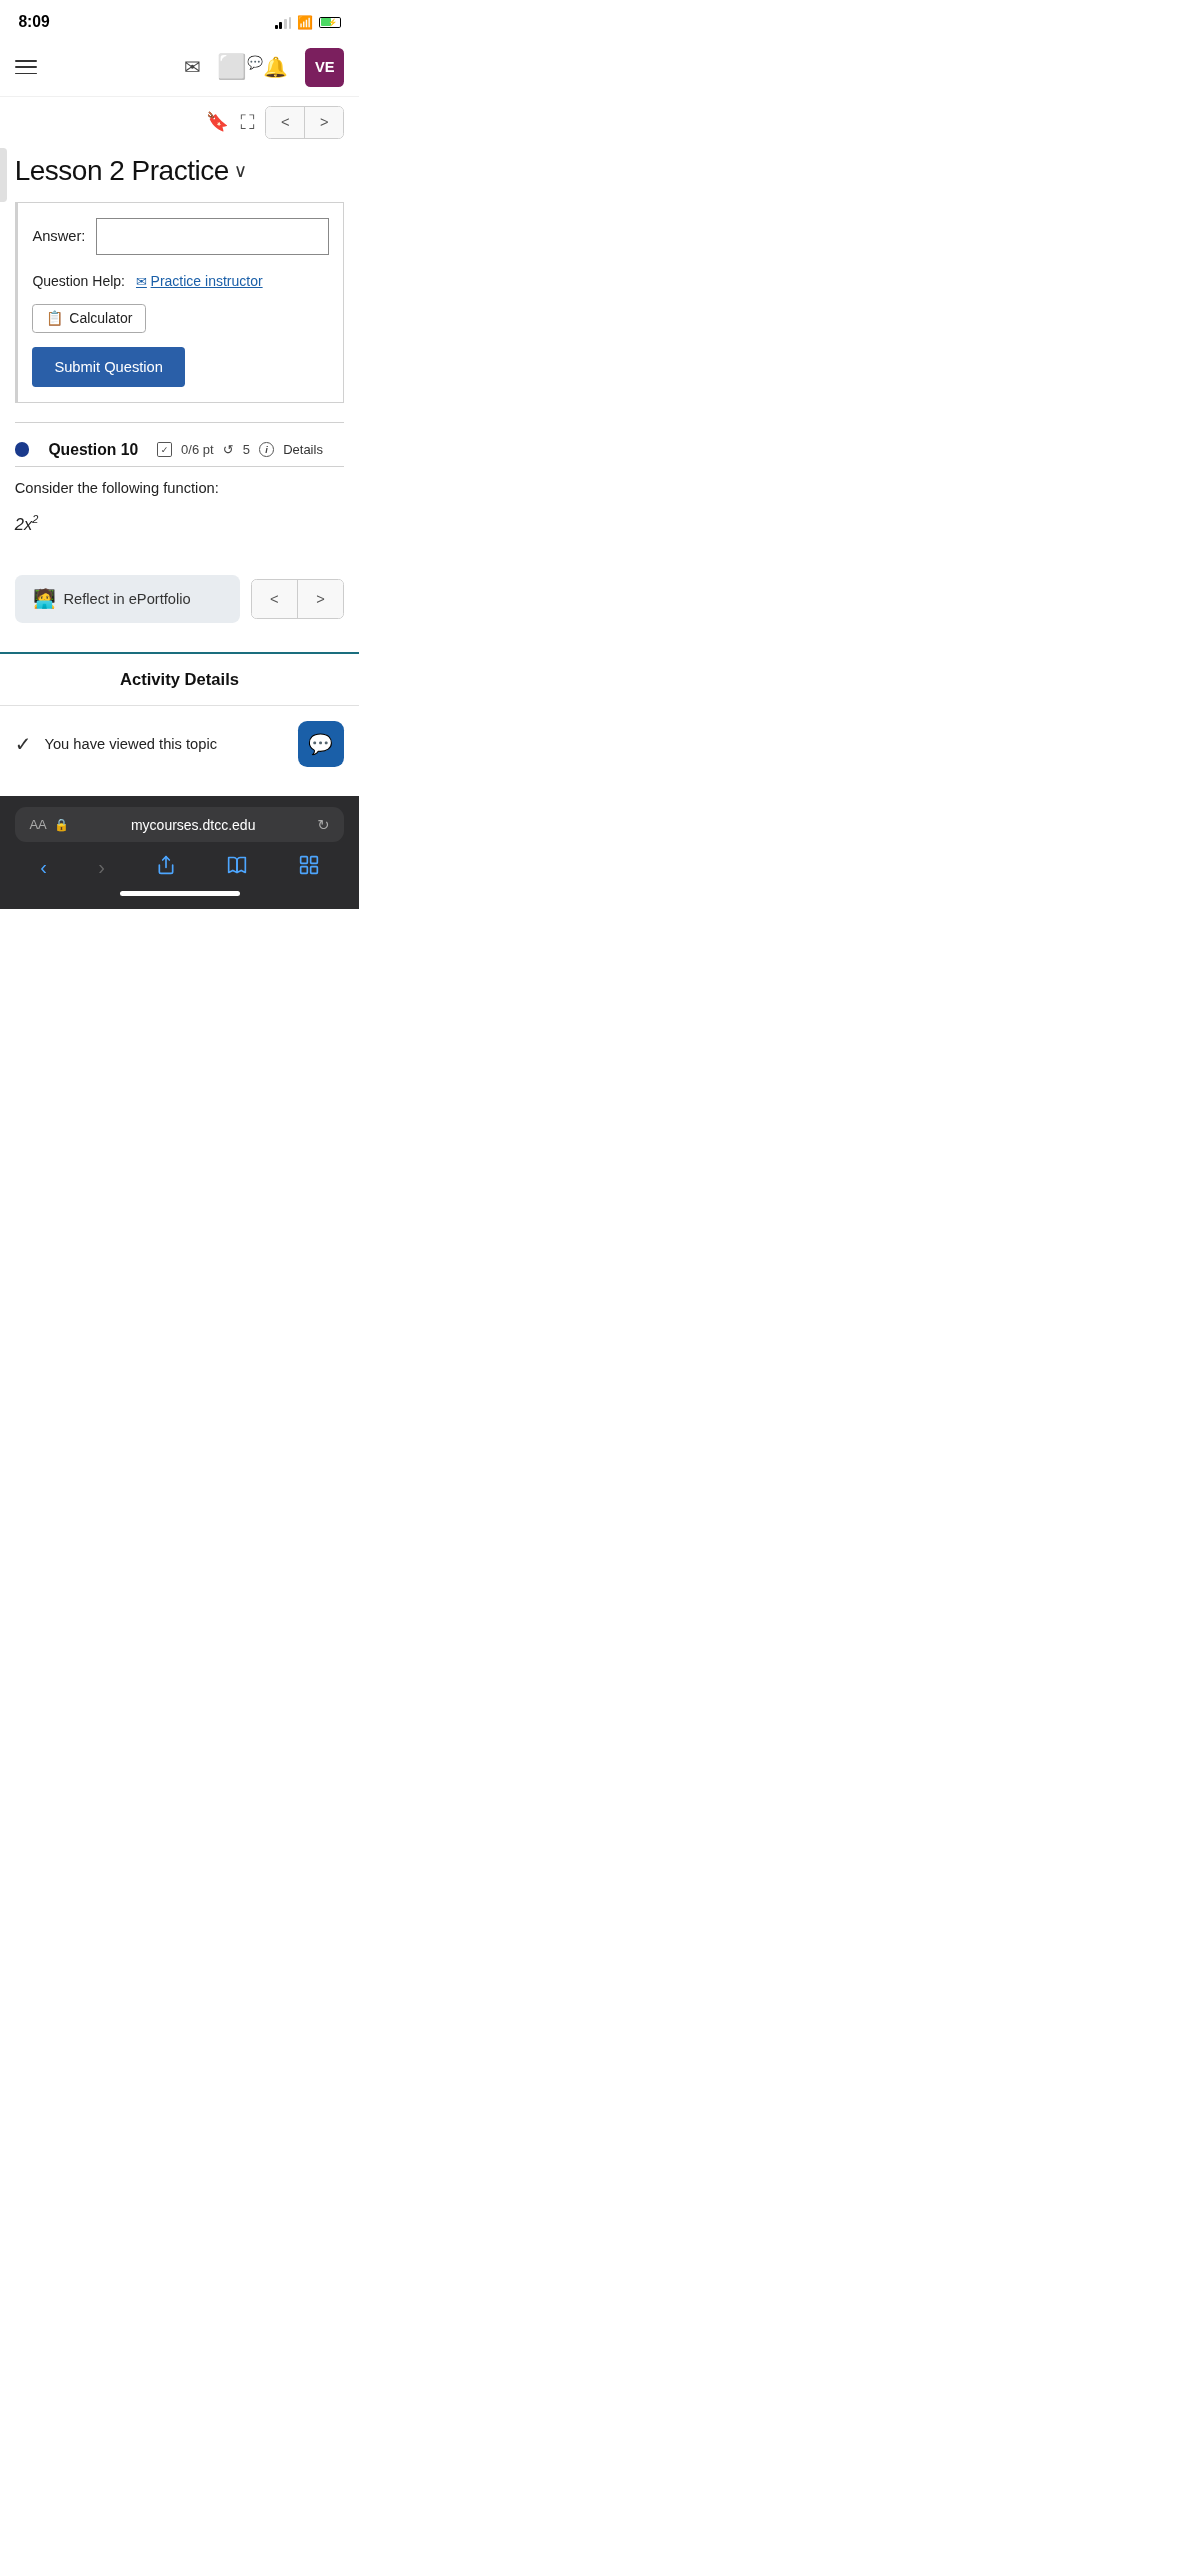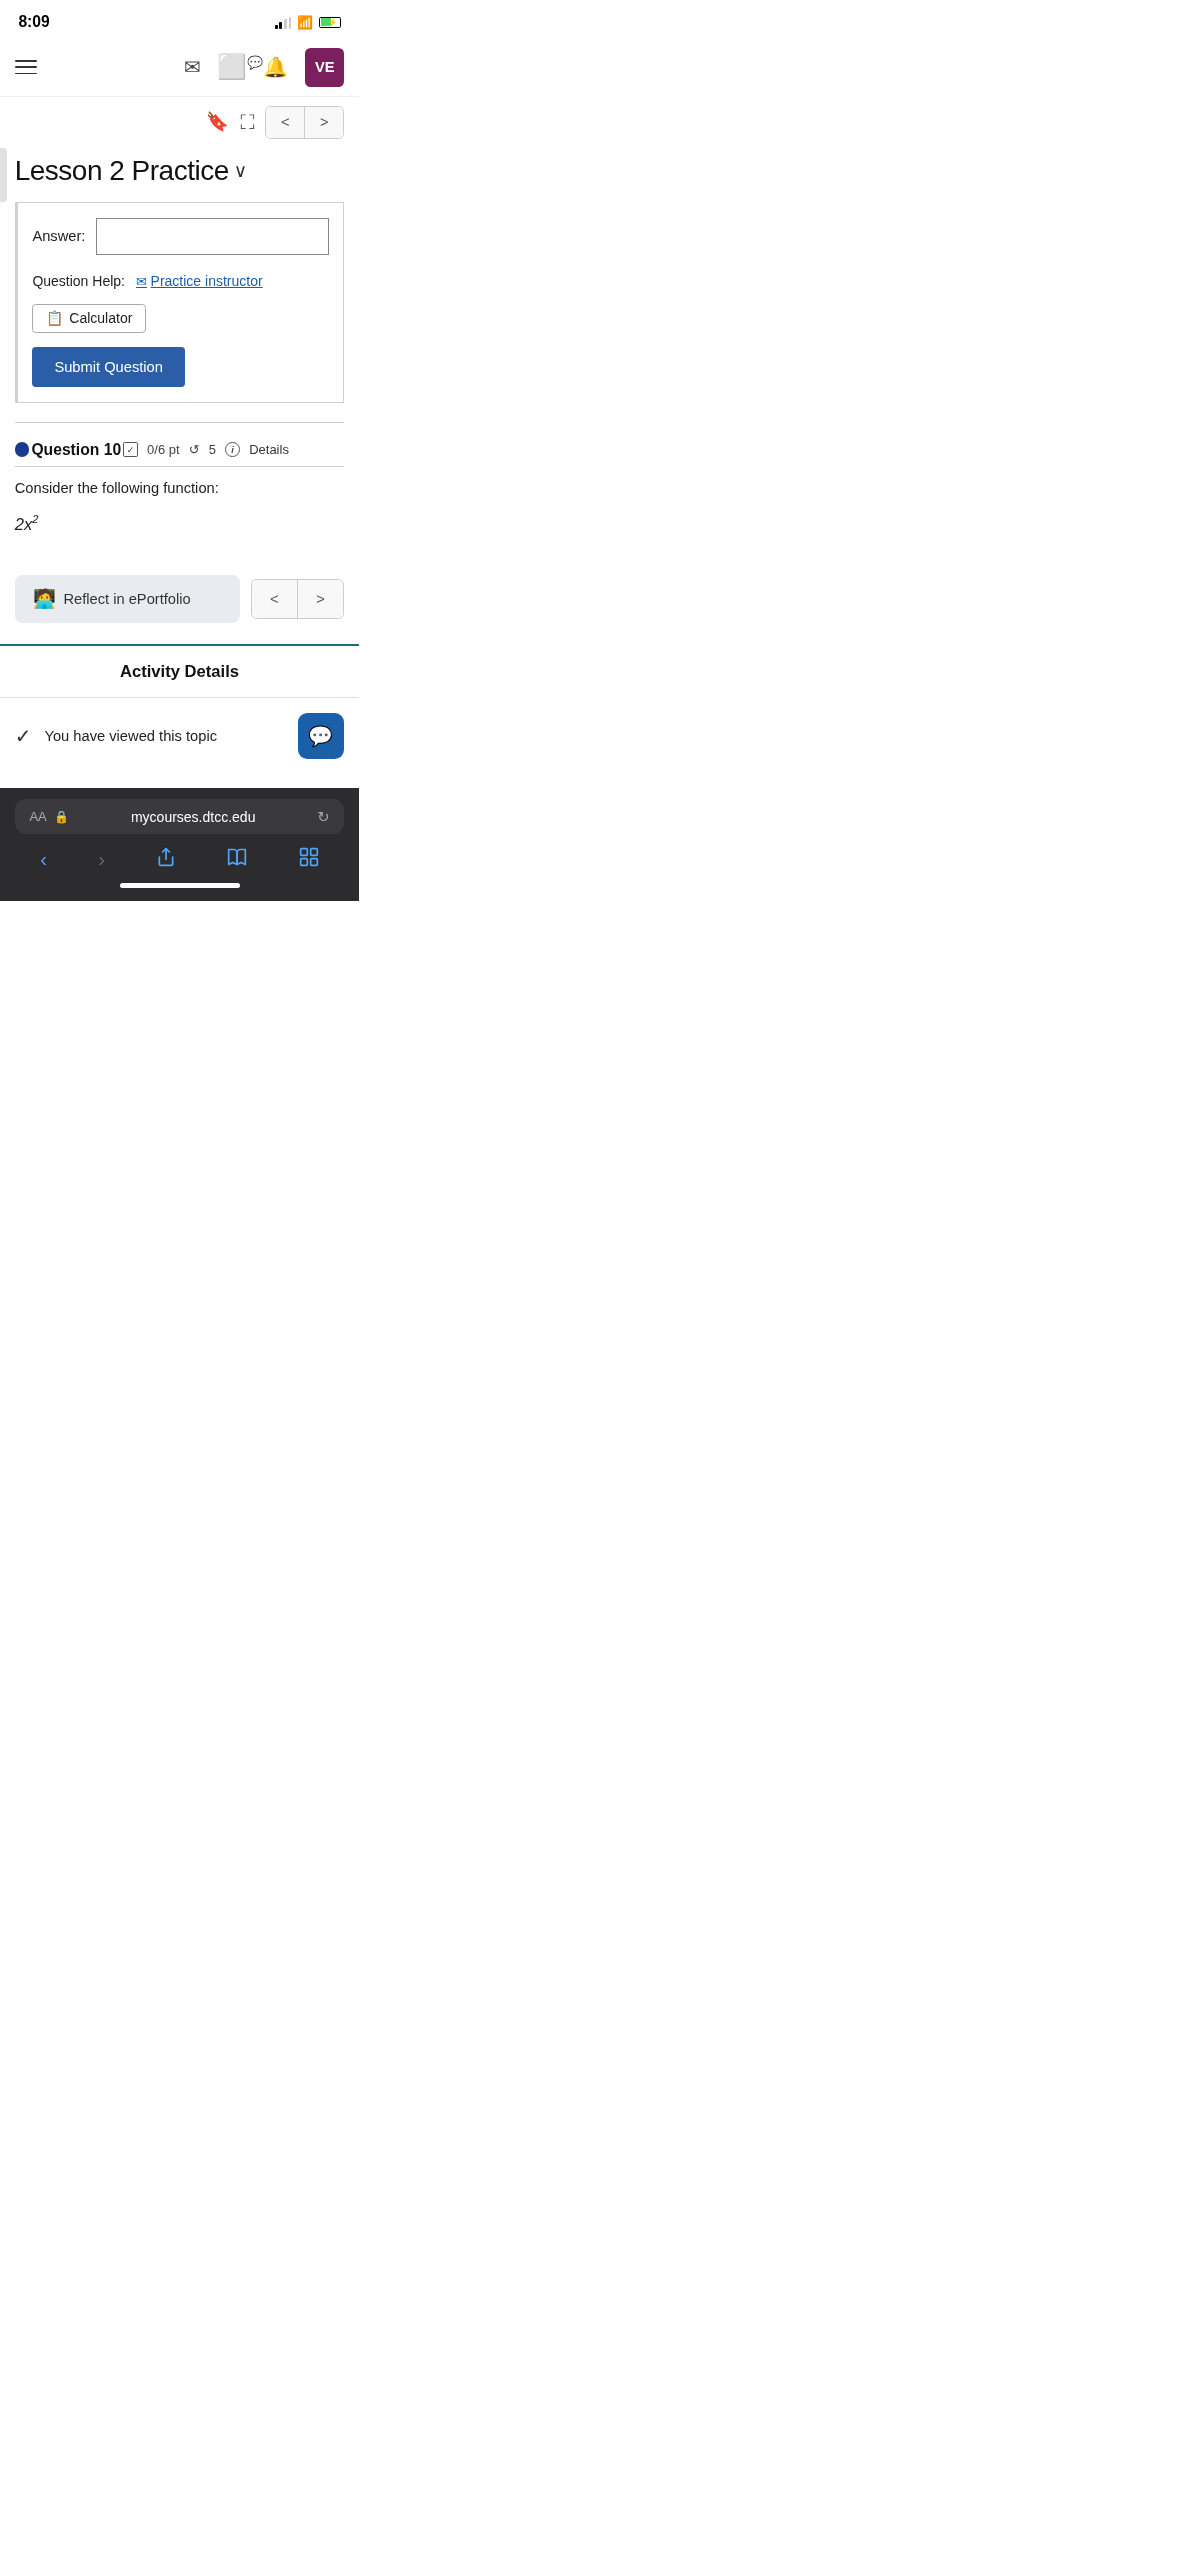--- a/index.html
+++ b/index.html
@@ -249,21 +249,21 @@
     .divider {
       height: 0.9px;
       background: #d0d0d0;
       margin: 18.4px 0;
     }
 
     
     .question-header {
       display: flex;
       align-items: center;
-      gap: 2px;
+      gap: 19px;
       margin-bottom: 7.4px;
       flex-wrap: wrap;
     }
     .question-dot {
       width: 14.7px;
       height: 14.7px;
       border-radius: 50%;
       background: #1a3a8c;
       flex-shrink: 0;
     }
@@ -358,21 +358,21 @@
       background: #f8f8f8;
     }
     .bottom-nav-arrow:first-child {
       border-right: 0.9px solid #ccc;
     }
 
     
     .activity-details-section {
       border-top: 2.8px solid #1a6e7e;
       background: #fff;
-      margin-top: 10px;
+      margin-top: 18px;
     }
     .activity-details-header {
       text-align: center;
       padding: 16.6px 14.7px 14.7px;
       font-size: 16.6px;
       font-weight: 700;
       color: #111;
       border-bottom: 0.9px solid #e0e0e0;
     }
     .activity-item {

